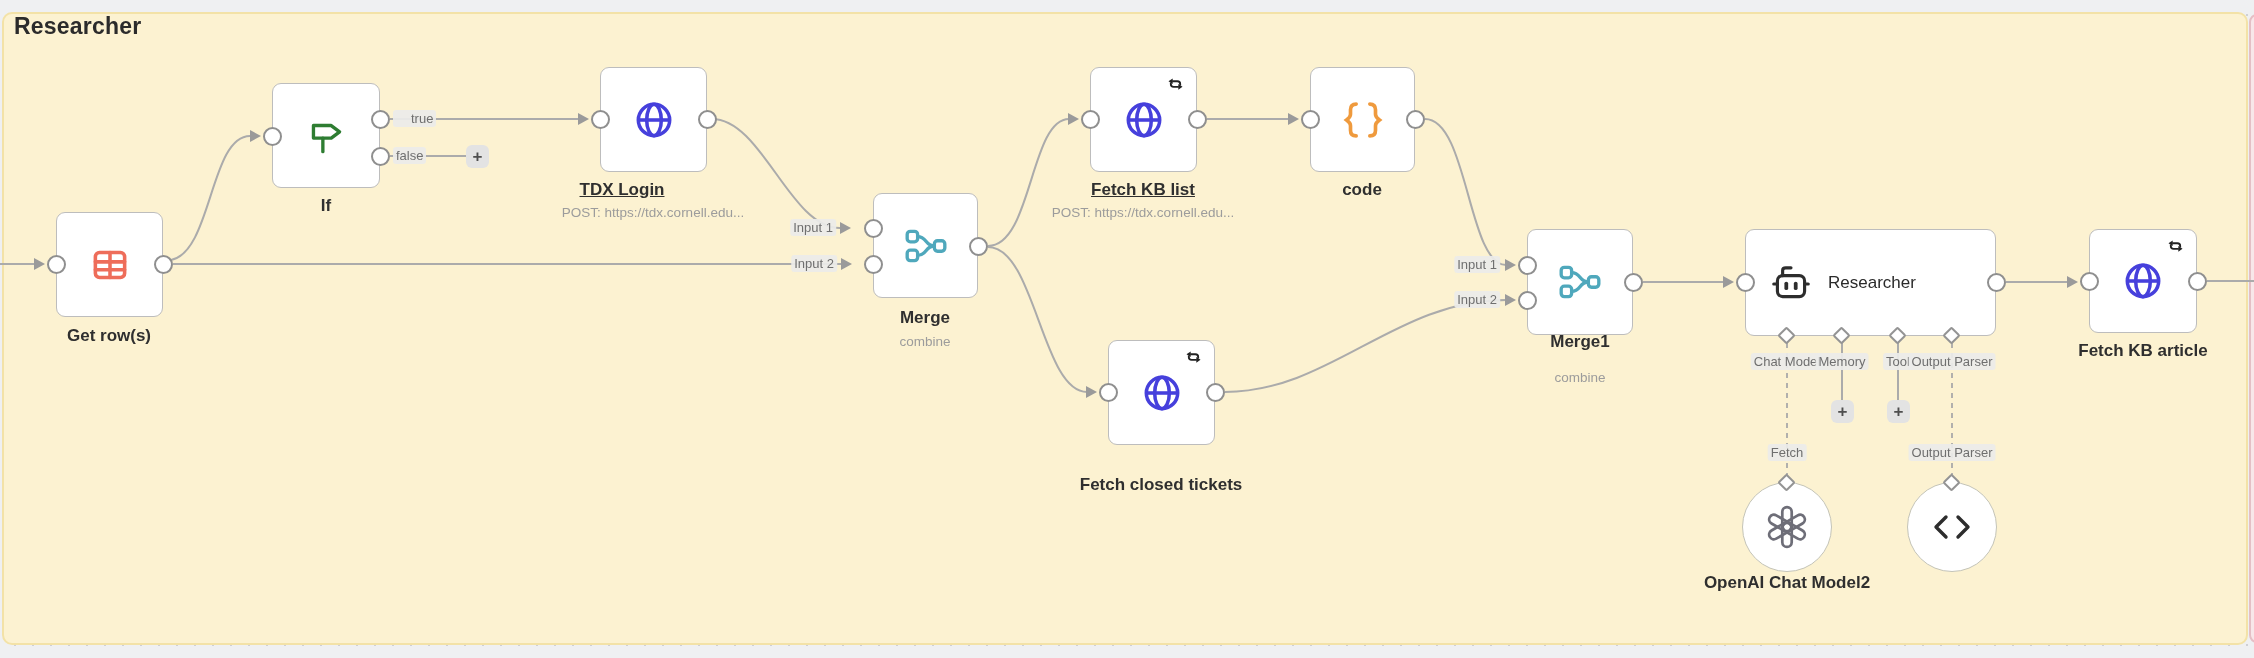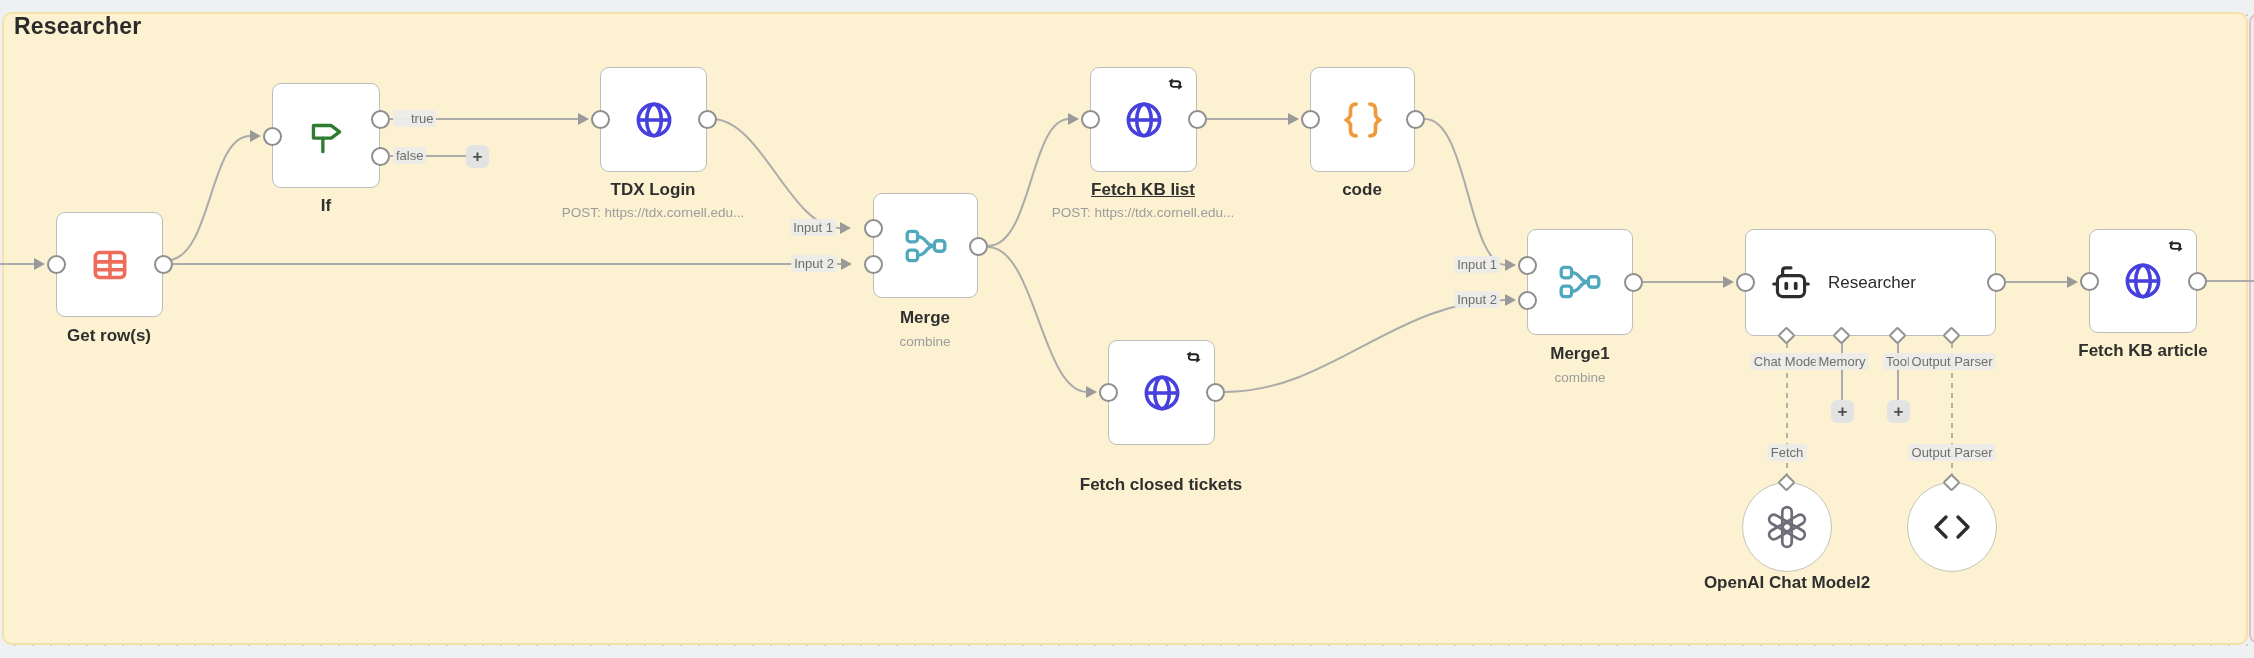--- a/index.html
+++ b/index.html
@@ -142,21 +142,21 @@
 
   <div class="node" style="left:600px;top:67px;width:107px;height:105px;">
     <svg width="46" height="46" viewBox="0 0 44 44">
       <g fill="none" stroke="#4640dc" stroke-width="3.4">
         <circle cx="22" cy="22" r="15"></circle>
           <ellipse cx="22" cy="22" rx="7" ry="15"></ellipse>
           <path d="M7,22 H37"></path>
       </g>
     </svg>
   </div>
-  <div class="node-label" style="left:653px;top:180px;">TDX Login</div>
+  <div class="node-label" style="left:622px;top:180px;text-decoration:underline;">TDX Login</div>
   <div class="node-sub" style="left:653px;top:205px;">POST: https://tdx.cornell.edu...</div>
 
   <div class="node" style="left:873px;top:193px;width:105px;height:105px;">
     <svg width="46" height="46" viewBox="0 0 44 44">
       <g fill="none" stroke="#4fa8bc" stroke-width="3.2" stroke-linejoin="round">
         <rect x="4" y="8" width="10" height="10" rx="3"></rect>
         <rect x="4" y="26" width="10" height="10" rx="3"></rect>
         <rect x="30" y="17" width="10" height="10" rx="3"></rect>
         <path d="M14,13 c9,0 7,9 16,9"></path>
         <path d="M14,31 c9,0 7,-9 16,-9"></path>
@@ -221,21 +221,21 @@
     <svg width="46" height="46" viewBox="0 0 44 44">
       <g fill="none" stroke="#4fa8bc" stroke-width="3.2" stroke-linejoin="round">
         <rect x="4" y="8" width="10" height="10" rx="3"></rect>
         <rect x="4" y="26" width="10" height="10" rx="3"></rect>
         <rect x="30" y="17" width="10" height="10" rx="3"></rect>
         <path d="M14,13 c9,0 7,9 16,9"></path>
         <path d="M14,31 c9,0 7,-9 16,-9"></path>
       </g>
     </svg>
   </div>
-  <div class="node-label" style="left:1580px;top:344px;">Merge1</div>
+  <div class="node-label" style="left:1580px;top:332px;">Merge1</div>
   <div class="node-sub" style="left:1580px;top:370px;">combine</div>
   <div class="chip right" style="left:1500px;top:256px;">Input 1</div>
   <div class="chip right" style="left:1500px;top:291px;">Input 2</div>
 
   <div class="node" style="left:1745px;top:229px;width:251px;height:107px;justify-content:flex-start;padding-left:22px;">
     <svg width="46" height="46" viewBox="0 0 44 44">
       <g fill="none" stroke="#2d2d2d" stroke-width="3" stroke-linecap="round" stroke-linejoin="round">
         <rect x="9" y="15" width="26" height="20" rx="5"></rect>
         <path d="M14,15 V10 c0,-2 1.5,-2.5 3,-2.5 h5"></path>
         <path d="M9,23 h-3.5"></path>

